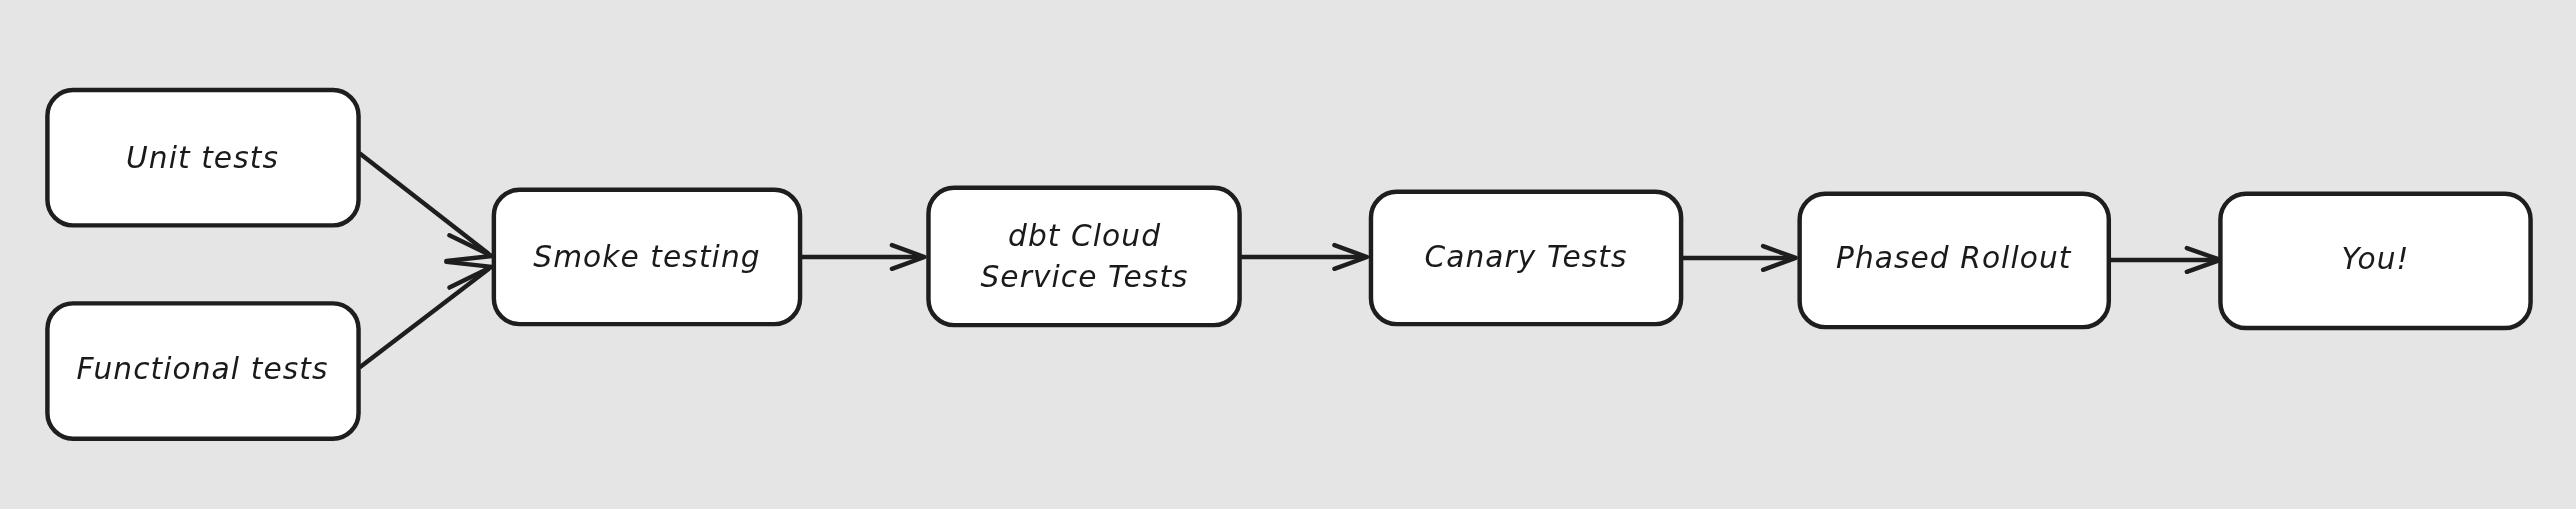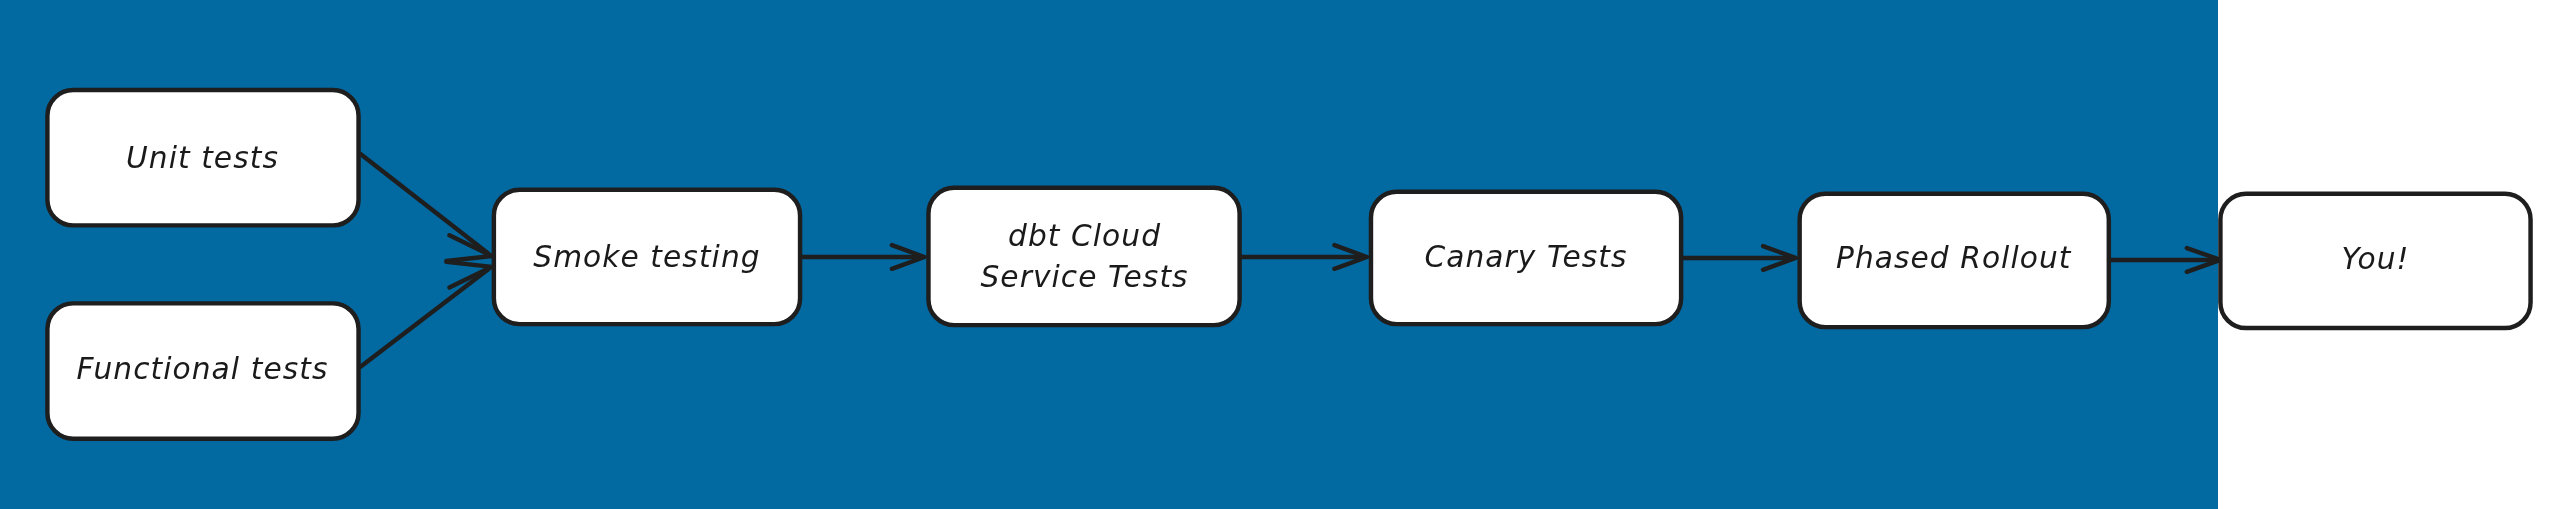--- a/index.html
+++ b/index.html
@@ -8,23 +8,23 @@
     background: #ffffff;
   }
   body {
     width: 2576px;
     height: 510px;
     overflow: hidden;
     font-family: "DejaVu Sans", sans-serif;
   }
   #diagram-root {
     position: relative;
-    width: 2218px;
+    width: 2576px;
     height: 510px;
-    background: #0369a1;
+    background: #e5e5e5;
   }
   svg#flow-svg {
     display: block;
     width: 2576px;
     height: 510px;
   }
   .node-box {
     fill: #ffffff;
     stroke: #1e1e1e;
     stroke-width: 4.5;

